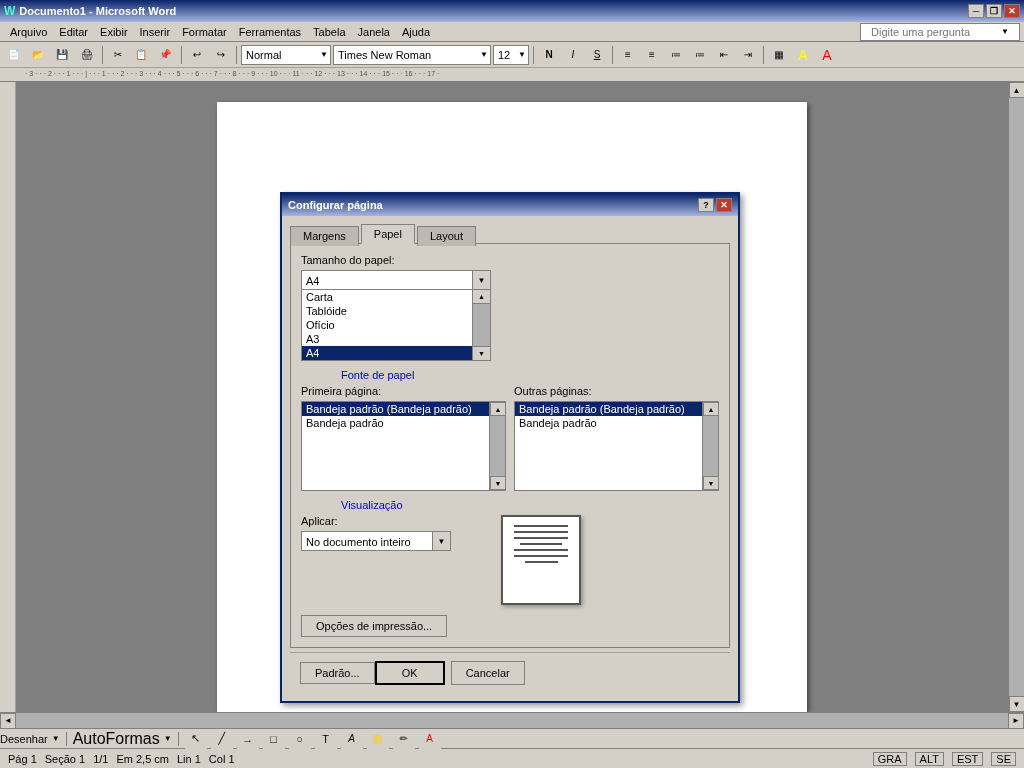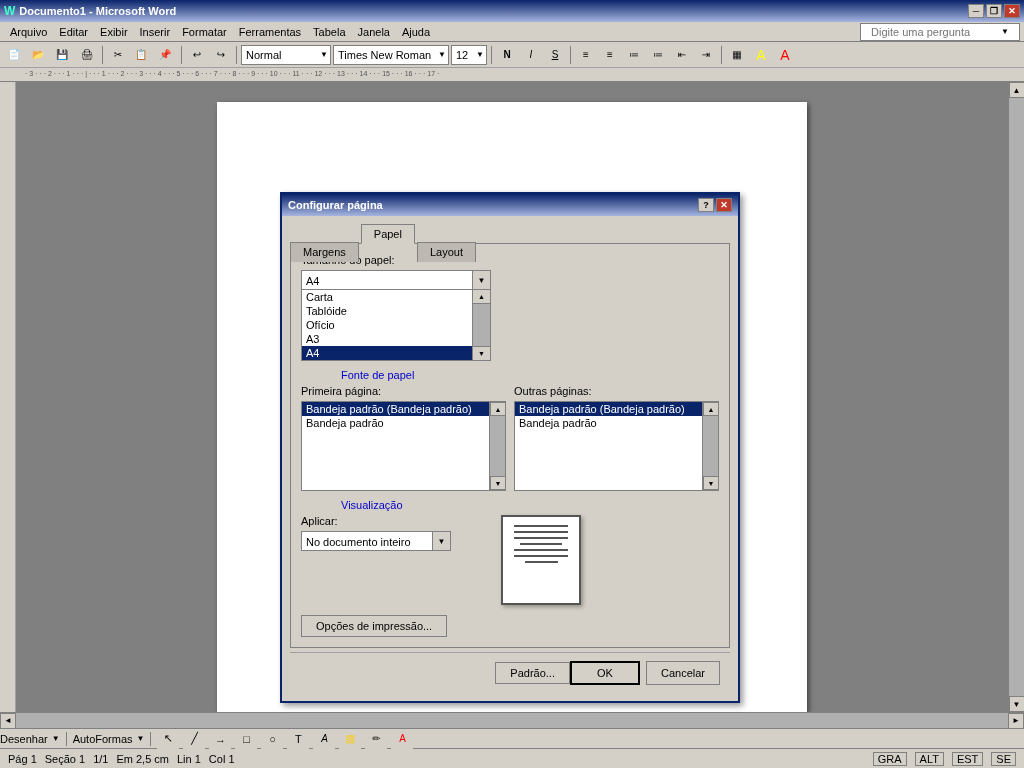--- a/index.html
+++ b/index.html
@@ -63,21 +63,21 @@
     .toolbar-sep { width: 1px; height: 18px; background: #808080; margin: 0 2px; }
     .toolbar-dropdown {
       height: 20px;
       border: 1px solid #808080;
       background: white;
       font-size: 11px;
       padding: 0 2px;
       display: flex; align-items: center;
     }
     #style-dropdown { width: 90px; }
-    #font-dropdown { width: 116px; }
+    #font-dropdown { width: 158px; }
     #size-dropdown { width: 36px; }
 
     
     #ruler {
       background: #d4d0c8;
       height: 14px;
       border-bottom: 1px solid #808080;
       display: flex;
       align-items: center;
       padding-left: 25px;
@@ -199,21 +199,21 @@
       font-size: 11px;
       border-bottom: none;
       position: relative;
     }
     .tab.active {
       background: #d4d0c8;
       border-bottom: 1px solid #d4d0c8;
       z-index: 1;
       font-weight: normal;
     }
-    .tab:not(.active) { background: #bdb9b2; top: 18px; }
+    .tab:not(.active) { background: #bdb9b2; top: 2px; }
 
     #tab-content {
       border: 1px solid #808080;
       background: #d4d0c8;
       padding: 10px;
     }
 
     
     .section-label { font-size: 11px; margin-bottom: 4px; }
     .section-label-blue { font-size: 11px; color: #0000cc; margin-top: 8px; margin-bottom: 4px; padding-left: 40px; }
@@ -230,21 +230,21 @@
       background: #d4d0c8;
       border: 1px solid #808080;
       font-size: 11px;
       cursor: pointer;
       min-width: 70px;
       text-align: center;
     }
 
     #dialog-footer {
       display: flex;
-      justify-content: flex-end;
+      justify-content: flex-start;
       align-items: center;
       padding: 8px 10px 8px;
       border-top: 1px solid #a0a0a0;
       margin-top: 4px;
     }
 
     
     .list-wrap {
       display: flex;
       border: 1px solid #808080;
@@ -494,21 +494,21 @@
 <div id="scrollbar-h" style="height:16px;background:#d4d0c8;border-top:1px solid #808080;display:flex;align-items:center;">
   <div style="width:16px;height:16px;background:#d4d0c8;border:1px solid #808080;display:flex;align-items:center;justify-content:center;font-size:8px;cursor:pointer;">◄</div>
   <div style="flex:1;background:#b0b0b0;height:100%;"></div>
   <div style="width:16px;height:16px;background:#d4d0c8;border:1px solid #808080;display:flex;align-items:center;justify-content:center;font-size:8px;cursor:pointer;">►</div>
 </div>
 
 <div id="draw-toolbar" style="background:#d4d0c8;border-top:1px solid #808080;height:20px;display:flex;align-items:center;padding:0 0;gap:4px;">
   <span style="font-size:11px;cursor:pointer;">Desenhar</span>
   <span style="font-size:8px;cursor:pointer;">▼</span>
   <span style="width:1px;height:14px;background:#808080;margin:0 2px;display:inline-block;"></span>
-  <span style="font-size:11px;cursor:pointer;">AutoFormas</span>
+  <span style="font-size:16px;cursor:pointer;">AutoFormas</span>
   <span style="font-size:8px;cursor:pointer;">▼</span>
   <span style="width:1px;height:14px;background:#808080;margin:0 2px;display:inline-block;"></span>
   <div class="toolbar-btn" style="font-size:11px;">↖</div>
   <div class="toolbar-btn" style="font-size:11px;">╱</div>
   <div class="toolbar-btn" style="font-size:11px;">→</div>
   <div class="toolbar-btn" style="font-size:11px;">□</div>
   <div class="toolbar-btn" style="font-size:11px;">○</div>
   <div class="toolbar-btn" style="font-size:11px;">T</div>
   <div class="toolbar-btn" style="font-size:10px;font-style:italic;">A</div>
   <div class="toolbar-btn" style="font-size:10px;color:#ffcc00;">▨</div>

